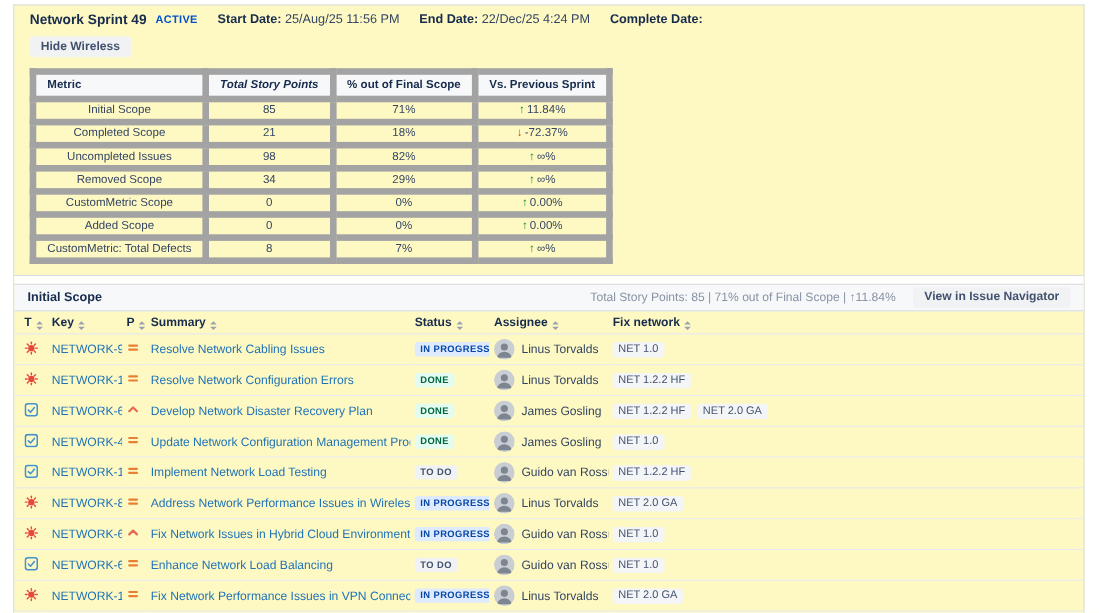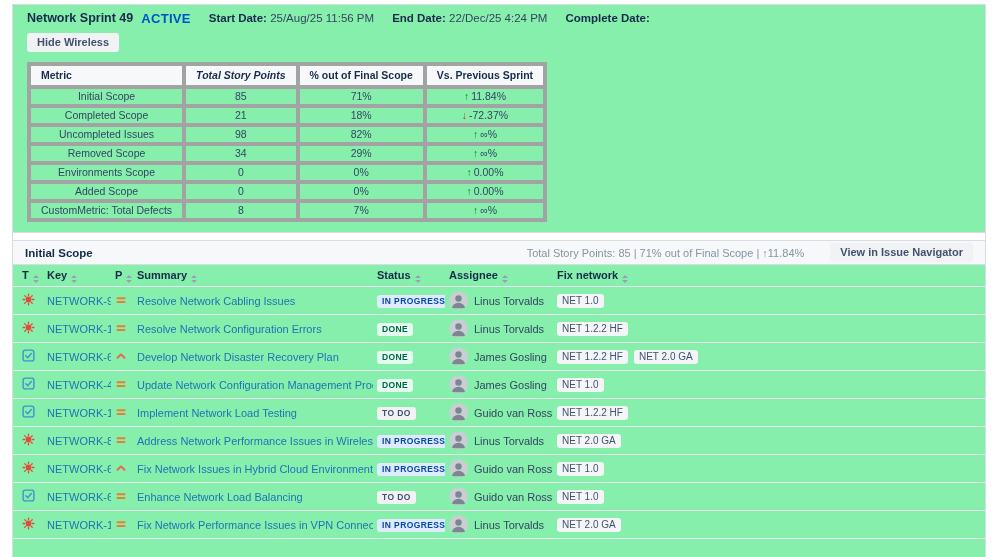--- a/index.html
+++ b/index.html
@@ -1,49 +1,49 @@
 <!DOCTYPE html>
 <html><head>
 <meta charset="utf-8">
 <style>
   * { margin:0; padding:0; box-sizing:border-box; }
   html,body { width:999px; height:557px; overflow:hidden; background:#fff;
     font-family:"Liberation Sans", sans-serif; color:#344563; }
   a { text-decoration:none; }
   .wrapper { position:absolute; left:12px; right:13px; top:4px; bottom:0;
-    border:1px solid #d9dde3; border-bottom:none; background:#86efac; }
+    border:1px solid #d9dde3; border-bottom:none; background:#fef9c3; }
 
   
   .summary { padding:6px 14px 10px 14px; border-bottom:1px solid #d9dde3; }
   .summary-head { display:flex; align-items:center; gap:18px; flex-wrap:nowrap; font-size:11.5px; line-height:15px; margin-bottom:6px; }
   .sprint-name { font-weight:bold; font-size:12.5px; color:#172b4d; }
-  .active-flag { color:#0052cc; font-weight:bold; font-size:13px; letter-spacing:.3px; margin-left:-10px; }
+  .active-flag { color:#0052cc; font-weight:bold; font-size:10px; letter-spacing:.3px; margin-left:-10px; }
   .kv { white-space:nowrap; color:#344563; }
   .kv b { color:#172b4d; font-weight:bold; }
   .btn { display:inline-block; background:#f1f2f4; color:#42526e; font-weight:bold;
     font-size:11px; padding:3px 10px; border:none; border-radius:3px; cursor:pointer; line-height:13px; }
   .metrics { border-collapse:collapse; margin-top:10px; font-size:10.5px; }
-  .metrics th, .metrics td { border:4px solid #a3a3a3; padding:2px 10px; text-align:center; line-height:11px; }
+  .metrics th, .metrics td { border:6px solid #a3a3a3; padding:2px 10px; text-align:center; line-height:11px; }
   .metrics th { background:#f7f8f9; color:#172b4d; font-weight:bold; padding:4px 10px; }
   .metrics th:first-child { text-align:left; min-width:128px; }
   .metrics td:first-child { color:#344563; }
   .metrics .m-total { min-width:88px;font-style:italic; }
   .metrics .m-pct { min-width:92px; }
   .metrics .m-vs { min-width:92px; }
   .arrow { font-weight:bold; margin-right:2px; }
   .arrow.up { color:#14892c; }
   .arrow.down { color:#de350b; }
 
   .spacer { height:7px; background:#fff; }
 
   
   .section-bar { display:flex; align-items:center; background:#f7f8f9;
     border-top:1px solid #d9dde3; border-bottom:1px solid #d9dde3; padding:4px 12px; height:25px; }
   .section-title { font-weight:bold; color:#172b4d; font-size:11.5px; flex:0 0 auto; }
-  .section-right { margin-left:auto; display:flex; align-items:center; gap:26px; }
+  .section-right { margin-left:auto; display:flex; align-items:center; gap:16px; }
   .section-totals { color:#8993a4; font-size:11px; }
 
   .issue-table { width:100%; border-collapse:collapse; table-layout:fixed; font-size:11px; }
   .issue-table col.c-t { width:30px; } .issue-table col.c-key { width:68px; }
   .issue-table col.c-p { width:22px; } .issue-table col.c-status { width:72px; }
   .issue-table col.c-assignee { width:108px; } .issue-table col.c-fix { width:432px; }
   .issue-table th { text-align:left; color:#172b4d; font-weight:bold; padding:4px 4px 3px 4px;
     border-bottom:1px solid #e7e9ee; white-space:nowrap; cursor:pointer; }
   .issue-table th:first-child, .issue-table td:first-child { padding-left:9px; }
   .issue-table td { padding:4px 4px; border-bottom:1px solid #e7e9ee; height:23px;
@@ -113,21 +113,21 @@
   </tr>
 
   <tr>
     <td>Removed Scope</td>
     <td>34</td>
     <td>29%</td>
     <td><span class="arrow up">↑</span><span>∞%</span></td>
   </tr>
 
   <tr>
-    <td>Environments Scope</td>
+    <td>CustomMetric Scope</td>
     <td>0</td>
     <td>0%</td>
     <td><span class="arrow up">↑</span><span>0.00%</span></td>
   </tr>
 
   <tr>
     <td>Added Scope</td>
     <td>0</td>
     <td>0%</td>
     <td><span class="arrow up">↑</span><span>0.00%</span></td>

